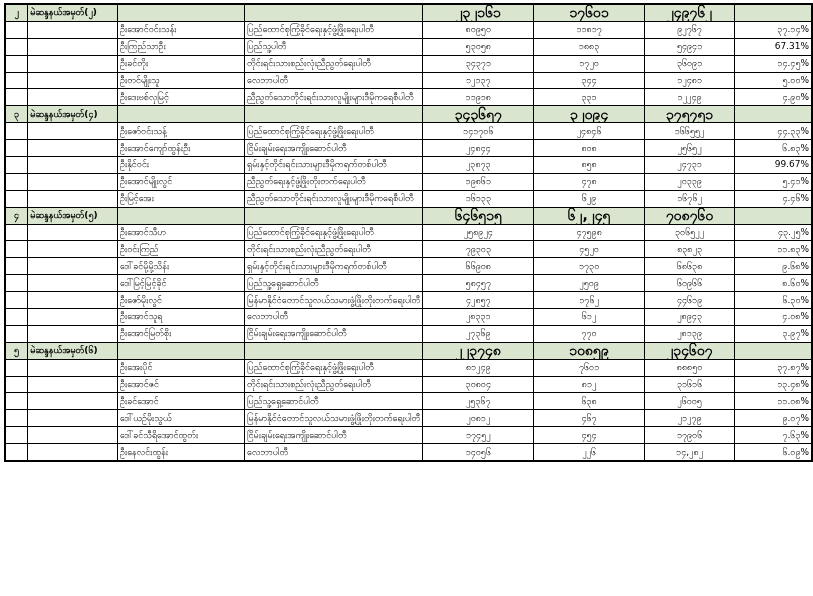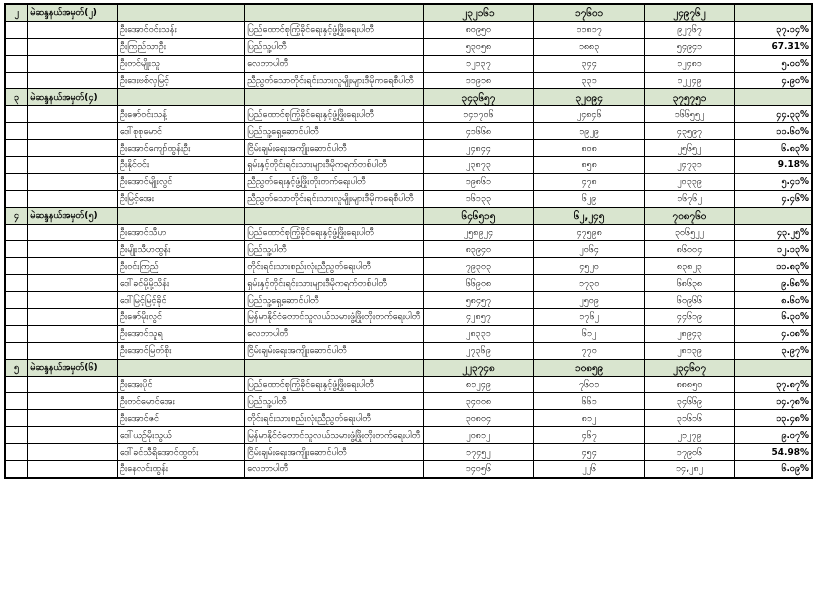--- a/index.html
+++ b/index.html
@@ -21,22 +21,22 @@
     line-height:15px;
     color:#000;
     vertical-align:middle;
     overflow:hidden;
     white-space:nowrap;
   }
   tr.sec td{background:#d9e5cf;font-weight:bold;}
   td.idx{text-align:center;font-weight:bold;}
   td.name,td.party{text-align:left;}
   td.num{text-align:center;font-size:9.5px;}
-  td.pct{text-align:right;font-weight:bold;font-size:10px;padding-right:4px;}
-  tr.sec td.num{font-size:10px;}
+  td.pct{text-align:right;font-weight:normal;font-size:10px;padding-right:4px;}
+  tr.sec td.num{font-size:14px;}
 </style>
 </head>
 <body>
 
 <table class="results">
   <colgroup>
     <col style="width:23px">
       <col style="width:90px">
       <col style="width:128px">
       <col style="width:173px">
@@ -72,20 +72,30 @@
         <td class="name">ဦးကြည်သာဦး</td>
         <td class="party">ပြည်သူ့ပါတီ</td>
         <td class="num">၅၃၀၅၈</td>
         <td class="num">၁၈၈၃</td>
         <td class="num">၅၄၉၄၁</td>
         <td class="pct">67.31%</td>
       </tr>
       <tr>
         <td class="idx"></td>
         <td class="name"></td>
+        <td class="name">ဦးခင်တိုး</td>
+        <td class="party">တိုင်းရင်းသားစည်းလုံးညီညွတ်ရေးပါတီ</td>
+        <td class="num">၃၄၃၇၁</td>
+        <td class="num">၁၇၂၀</td>
+        <td class="num">၃၆၀၉၁</td>
+        <td class="pct">၁၄.၄၅%</td>
+      </tr>
+      <tr>
+        <td class="idx"></td>
+        <td class="name"></td>
         <td class="name">ဦးတင်မျိုးသူ</td>
         <td class="party">လေဘာပါတီ</td>
         <td class="num">၁၂၁၃၇</td>
         <td class="num">၃၄၄</td>
         <td class="num">၁၂၄၈၁</td>
         <td class="pct">၅.၀၀%</td>
       </tr>
       <tr>
         <td class="idx"></td>
         <td class="name"></td>
@@ -112,46 +122,36 @@
         <td class="name">ဦးဇော်ဝင်းသန့်</td>
         <td class="party">ပြည်ထောင်စုကြံ့ခိုင်ရေးနှင့်ဖွံ့ဖြိုးရေးပါတီ</td>
         <td class="num">၁၄၁၇၀၆</td>
         <td class="num">၂၄၈၄၆</td>
         <td class="num">၁၆၆၅၅၂</td>
         <td class="pct">၄၄.၃၃%</td>
       </tr>
       <tr>
         <td class="idx"></td>
         <td class="name"></td>
-        <td class="name">ဒေါ်စုစုမောင်</td>
-        <td class="party">ပြည်သူ့ရှေ့ဆောင်ပါတီ</td>
-        <td class="num">၄၁၆၆၈</td>
-        <td class="num">၁၉၂၉</td>
-        <td class="num">၄၃၅၉၇</td>
-        <td class="pct">၁၁.၆၀%</td>
-      </tr>
-      <tr>
-        <td class="idx"></td>
-        <td class="name"></td>
         <td class="name">ဦးအောင်ကျော်ထွန်းဦး</td>
         <td class="party">ငြိမ်းချမ်းရေးအကျိုးဆောင်ပါတီ</td>
         <td class="num">၂၄၈၄၄</td>
         <td class="num">၈၀၈</td>
         <td class="num">၂၅၆၅၂</td>
         <td class="pct">၆.၈၃%</td>
       </tr>
       <tr>
         <td class="idx"></td>
         <td class="name"></td>
         <td class="name">ဦးနိုင်ဝင်း</td>
         <td class="party">ရှမ်းနှင့်တိုင်းရင်းသားများဒီမိုကရက်တစ်ပါတီ</td>
         <td class="num">၂၃၈၇၃</td>
         <td class="num">၈၅၈</td>
         <td class="num">၂၄၇၃၁</td>
-        <td class="pct">9.18%</td>
+        <td class="pct">99.67%</td>
       </tr>
       <tr>
         <td class="idx"></td>
         <td class="name"></td>
         <td class="name">ဦးအောင်မျိုးလွင်</td>
         <td class="party">ညီညွတ်ရေးနှင့်ဖွံ့ဖြိုးတိုးတက်ရေးပါတီ</td>
         <td class="num">၁၉၈၆၁</td>
         <td class="num">၄၇၈</td>
         <td class="num">၂၀၃၃၉</td>
         <td class="pct">၅.၄၁%</td>
@@ -182,30 +182,20 @@
         <td class="name">ဦးအောင်သီဟ</td>
         <td class="party">ပြည်ထောင်စုကြံ့ခိုင်ရေးနှင့်ဖွံ့ဖြိုးရေးပါတီ</td>
         <td class="num">၂၅၈၉၂၄</td>
         <td class="num">၄၇၅၉၈</td>
         <td class="num">၃၀၆၅၂၂</td>
         <td class="pct">၄၃.၂၅%</td>
       </tr>
       <tr>
         <td class="idx"></td>
         <td class="name"></td>
-        <td class="name">ဦးမျိုးသီဟထွန်း</td>
-        <td class="party">ပြည်သူ့ပါတီ</td>
-        <td class="num">၈၃၉၄၀</td>
-        <td class="num">၂၀၆၄</td>
-        <td class="num">၈၆၀၀၄</td>
-        <td class="pct">၁၂.၁၃%</td>
-      </tr>
-      <tr>
-        <td class="idx"></td>
-        <td class="name"></td>
         <td class="name">ဦးဝင်းကြည်</td>
         <td class="party">တိုင်းရင်းသားစည်းလုံးညီညွတ်ရေးပါတီ</td>
         <td class="num">၇၉၃၀၃</td>
         <td class="num">၄၅၂၀</td>
         <td class="num">၈၃၈၂၃</td>
         <td class="pct">၁၁.၈၃%</td>
       </tr>
       <tr>
         <td class="idx"></td>
         <td class="name"></td>
@@ -272,56 +262,56 @@
         <td class="name">ဦးအေးပိုင်</td>
         <td class="party">ပြည်ထောင်စုကြံ့ခိုင်ရေးနှင့်ဖွံ့ဖြိုးရေးပါတီ</td>
         <td class="num">၈၁၂၄၉</td>
         <td class="num">၇၆၀၁</td>
         <td class="num">၈၈၈၅၀</td>
         <td class="pct">၃၇.၈၇%</td>
       </tr>
       <tr>
         <td class="idx"></td>
         <td class="name"></td>
-        <td class="name">ဦးတင်မောင်အေး</td>
-        <td class="party">ပြည်သူ့ပါတီ</td>
-        <td class="num">၃၄၀၀၈</td>
-        <td class="num">၆၆၁</td>
-        <td class="num">၃၄၆၆၉</td>
-        <td class="pct">၁၄.၇၈%</td>
-      </tr>
-      <tr>
-        <td class="idx"></td>
-        <td class="name"></td>
         <td class="name">ဦးအောင်ဇင်</td>
         <td class="party">တိုင်းရင်းသားစည်းလုံးညီညွတ်ရေးပါတီ</td>
         <td class="num">၃၀၈၀၄</td>
         <td class="num">၈၁၂</td>
         <td class="num">၃၁၆၁၆</td>
         <td class="pct">၁၃.၄၈%</td>
       </tr>
       <tr>
         <td class="idx"></td>
         <td class="name"></td>
+        <td class="name">ဦးခင်အောင်</td>
+        <td class="party">ပြည်သူ့ရှေ့ဆောင်ပါတီ</td>
+        <td class="num">၂၅၃၆၇</td>
+        <td class="num">၆၃၈</td>
+        <td class="num">၂၆၀၀၅</td>
+        <td class="pct">၁၁.၀၈%</td>
+      </tr>
+      <tr>
+        <td class="idx"></td>
+        <td class="name"></td>
         <td class="name">ဒေါ်ယဉ်မိုးသွယ်</td>
         <td class="party">မြန်မာနိုင်ငံတောင်သူလယ်သမားဖွံ့ဖြိုးတိုးတက်ရေးပါတီ</td>
         <td class="num">၂၀၈၁၂</td>
         <td class="num">၄၆၇</td>
         <td class="num">၂၁၂၇၉</td>
         <td class="pct">၉.၀၇%</td>
       </tr>
       <tr>
         <td class="idx"></td>
         <td class="name"></td>
         <td class="name">ဒေါ်ခင်သီရိအောင်ထွတ်း</td>
         <td class="party">ငြိမ်းချမ်းရေးအကျိုးဆောင်ပါတီ</td>
         <td class="num">၁၇၄၅၂</td>
         <td class="num">၄၅၄</td>
         <td class="num">၁၇၉၀၆</td>
-        <td class="pct">54.98%</td>
+        <td class="pct">၇.၆၃%</td>
       </tr>
       <tr>
         <td class="idx"></td>
         <td class="name"></td>
         <td class="name">ဦးနေလင်းထွန်း</td>
         <td class="party">လေဘာပါတီ</td>
         <td class="num">၁၄၀၅၆</td>
         <td class="num">၂၂၆</td>
         <td class="num">၁၄,၂၈၂</td>
         <td class="pct">၆.၀၉%</td>

